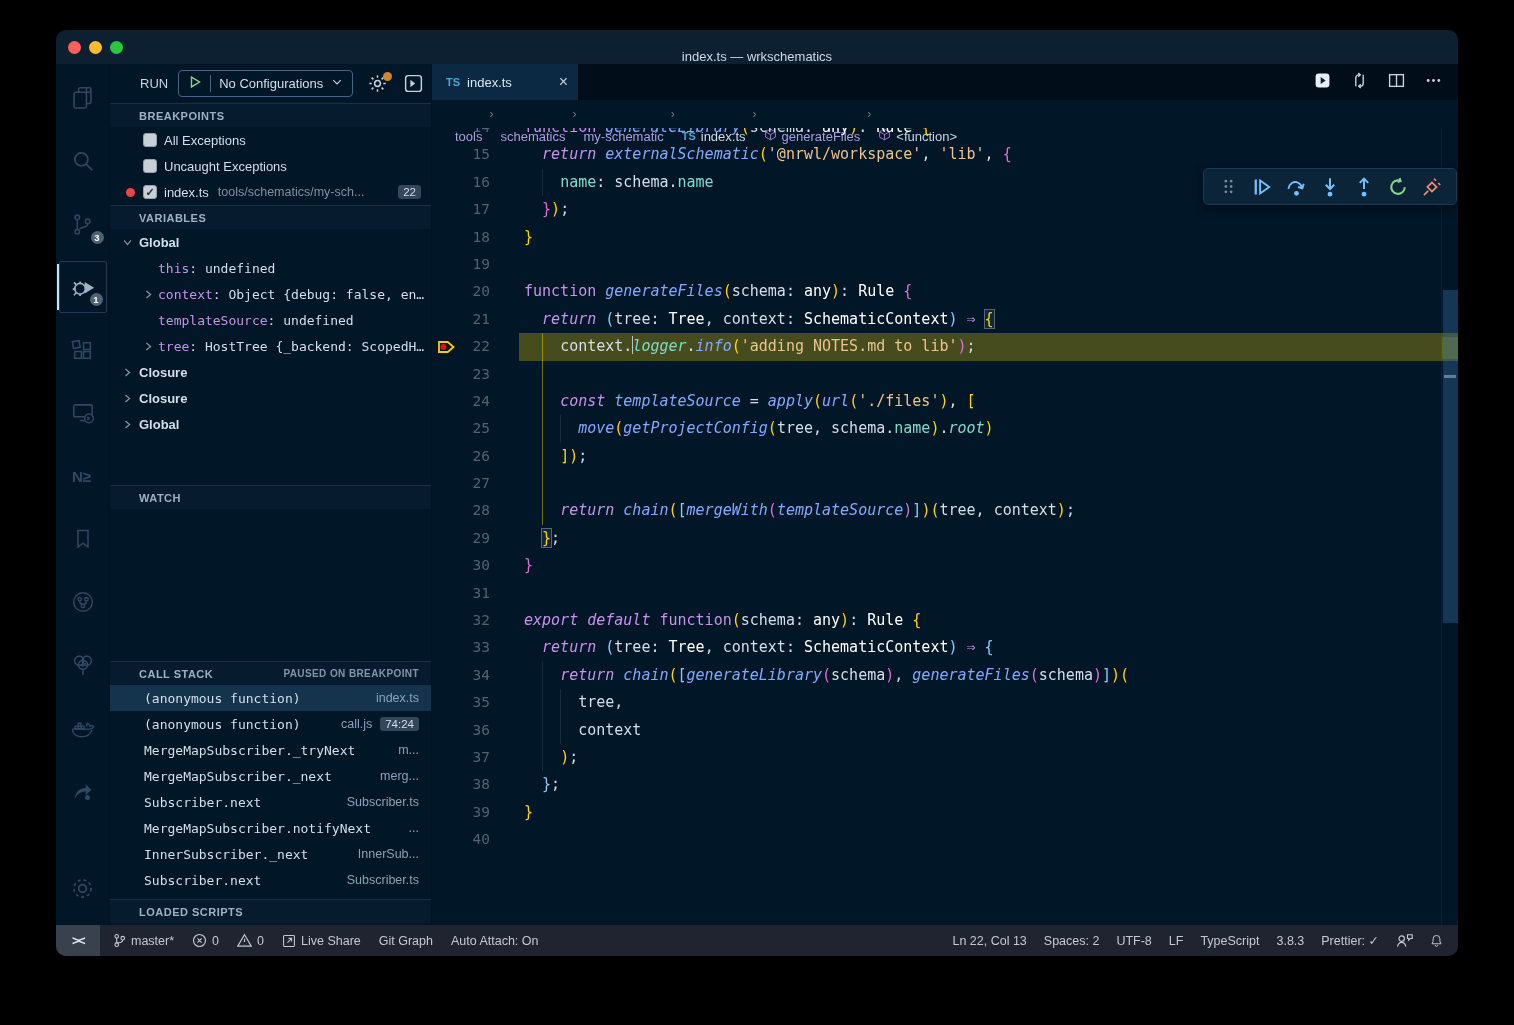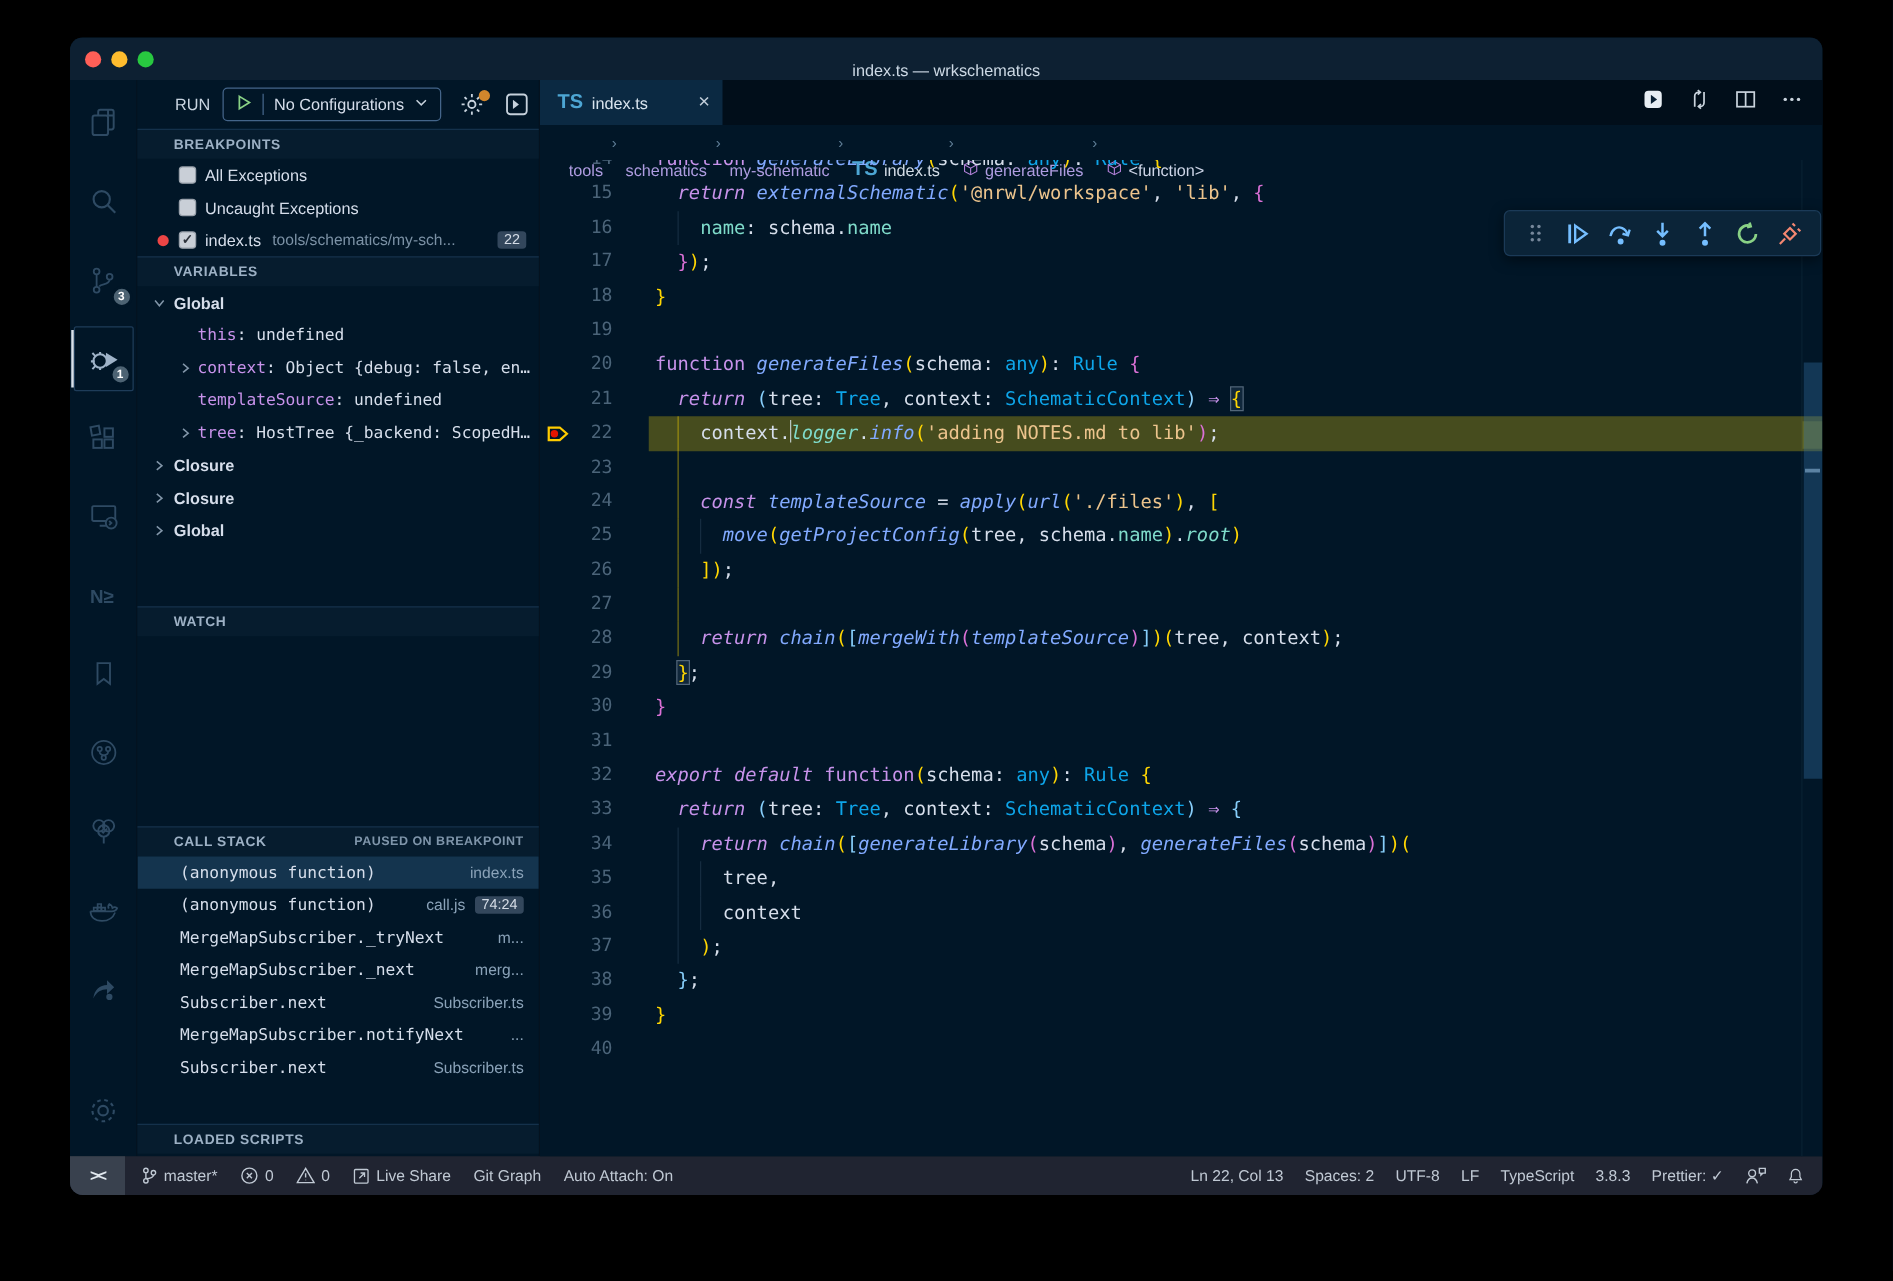--- a/index.html
+++ b/index.html
@@ -67,21 +67,21 @@
   .cs-body { height:214px; flex:none; overflow:hidden; }
   .cs-row { height:26px; display:flex; align-items:center; padding:0 12px 0 34px; gap:8px; }
   .cs-row.sel { background:#14344e; }
   .cs-name { font-family:"DejaVu Sans Mono",monospace; font-size:13px; color:#d6deeb; white-space:nowrap; overflow:hidden; }
   .cs-file { margin-left:auto; color:#8aa2b8; font-size:12.5px; white-space:nowrap; flex:none; }
 
   
   .editorcol { flex:1; min-width:0; display:flex; flex-direction:column; position:relative; background:#011627; }
   .tabbar { height:36px; flex:none; background:#010e1a; display:flex; position:relative; }
   .tab { width:146px; background:#0b2942; display:flex; align-items:center; gap:7px; padding:0 10px 0 14px; color:#d9e4ee; font-size:13px; }
-  .ts-chip { color:#4da6d4; font-weight:bold; font-size:16px; flex:none; }
+  .ts-chip { color:#4da6d4; font-weight:bold; font-size:11px; flex:none; }
   .tab-close { margin-left:auto; color:#c3cfdb; font-size:16px; line-height:1; }
   .ed-actions { position:absolute; right:16px; top:0; height:36px; display:flex; align-items:center; gap:20px; }
 
   .breadcrumbs { height:28px; flex:none; display:flex; align-items:center; padding-left:23px; font-size:13px; white-space:nowrap; }
   .bc-item { display:flex; align-items:center; gap:5px;margin-top:44px; }
   .bc-folder { color:#ae9ce0; } .bc-file { color:#d2dce6; } .bc-symbol { color:#ae9ce0; } .bc-symbol-lite { color:#ccd4e6; }
   .bc-sep { color:#5f7e97; margin:0 7px; font-size:12px; }
 
   .codearea { flex:1; position:relative; overflow:hidden; font-family:"DejaVu Sans Mono",monospace; font-size:15px; }
   .cl { display:flex; height:27.4px; line-height:27.4px; white-space:pre; }
@@ -91,21 +91,21 @@
   .txt { flex:1; min-width:0; margin-left:34px; position:relative; }
   .cl.hl .txt { background:#464c1e; }
   .cl.hl .txt::before { content:""; position:absolute; left:-5px; top:0; bottom:0; width:5px; background:#464c1e; }
   .guide { position:absolute; top:0; bottom:0; width:1px; }
   .gn { background:rgba(94,124,153,.22); } .ga { background:rgba(255,215,0,.45); }
   .cursor { display:inline-block; width:1.5px; height:18px; background:#b8c5c0; vertical-align:-3px; margin:0 -.75px; }
   .bm { outline:1px solid rgba(150,170,190,.55); background:rgba(80,110,140,.2); }
 
   .sg-kw{color:#c792ea;font-style:italic} .sg-kwu{color:#c792ea}
   .sg-fn{color:#82aaff;font-style:italic} .sg-var{color:#d6deeb}
-  .sg-type{color:#0ea5e9} .sg-prop{color:#7fdbca} .sg-propi{color:#7fdbca;font-style:italic}
+  .sg-type{color:#ffffff} .sg-prop{color:#7fdbca} .sg-propi{color:#7fdbca;font-style:italic}
   .sg-str{color:#ecc48d} .sg-p{color:#d6deeb}
   .sg-b1{color:#ffd602} .sg-b2{color:#87cefa} .sg-b3{color:#da70d6} .sg-arrow{color:#c792ea}
 
   .scrollbar { position:absolute; right:0; top:0; bottom:0; width:17px; border-left:1px solid rgba(120,150,180,.08); }
   .sb-mark-line { position:absolute; left:0; right:0; top:209px; height:22px; background:rgba(115,120,40,.6); }
   .sb-slider { position:absolute; left:1px; right:0; top:162px; height:333px; background:rgba(50,110,160,.38); }
   .sb-mark-cursor { position:absolute; left:2px; right:2px; top:247px; height:2.5px; background:rgba(140,180,215,.6); }
 
   .debugbar { position:absolute; top:40px; right:1px; width:254px; height:37px; z-index:6; background:#0b2438; border:1px solid #1b3a57;
               border-radius:5px; box-shadow:0 3px 10px rgba(0,0,0,.5); display:flex; align-items:center; justify-content:space-between; padding:0 12px; }
@@ -381,20 +381,24 @@
             <span class="cs-name">MergeMapSubscriber._next</span>
             <span class="cs-file">merg...</span>
           </div>
           <div class="cs-row">
             <span class="cs-name">Subscriber.next</span>
             <span class="cs-file">Subscriber.ts</span>
           </div>
           <div class="cs-row">
             <span class="cs-name">MergeMapSubscriber.notifyNext</span>
             <span class="cs-file">...</span>
+          </div>
+          <div class="cs-row">
+            <span class="cs-name">InnerSubscriber._next</span>
+            <span class="cs-file">InnerSub...</span>
           </div>
           <div class="cs-row">
             <span class="cs-name">Subscriber.next</span>
             <span class="cs-file">Subscriber.ts</span>
           </div>
         </div>
 
       <div class="section-h">
         <span class="chev"></span>
         <span>LOADED SCRIPTS</span>

